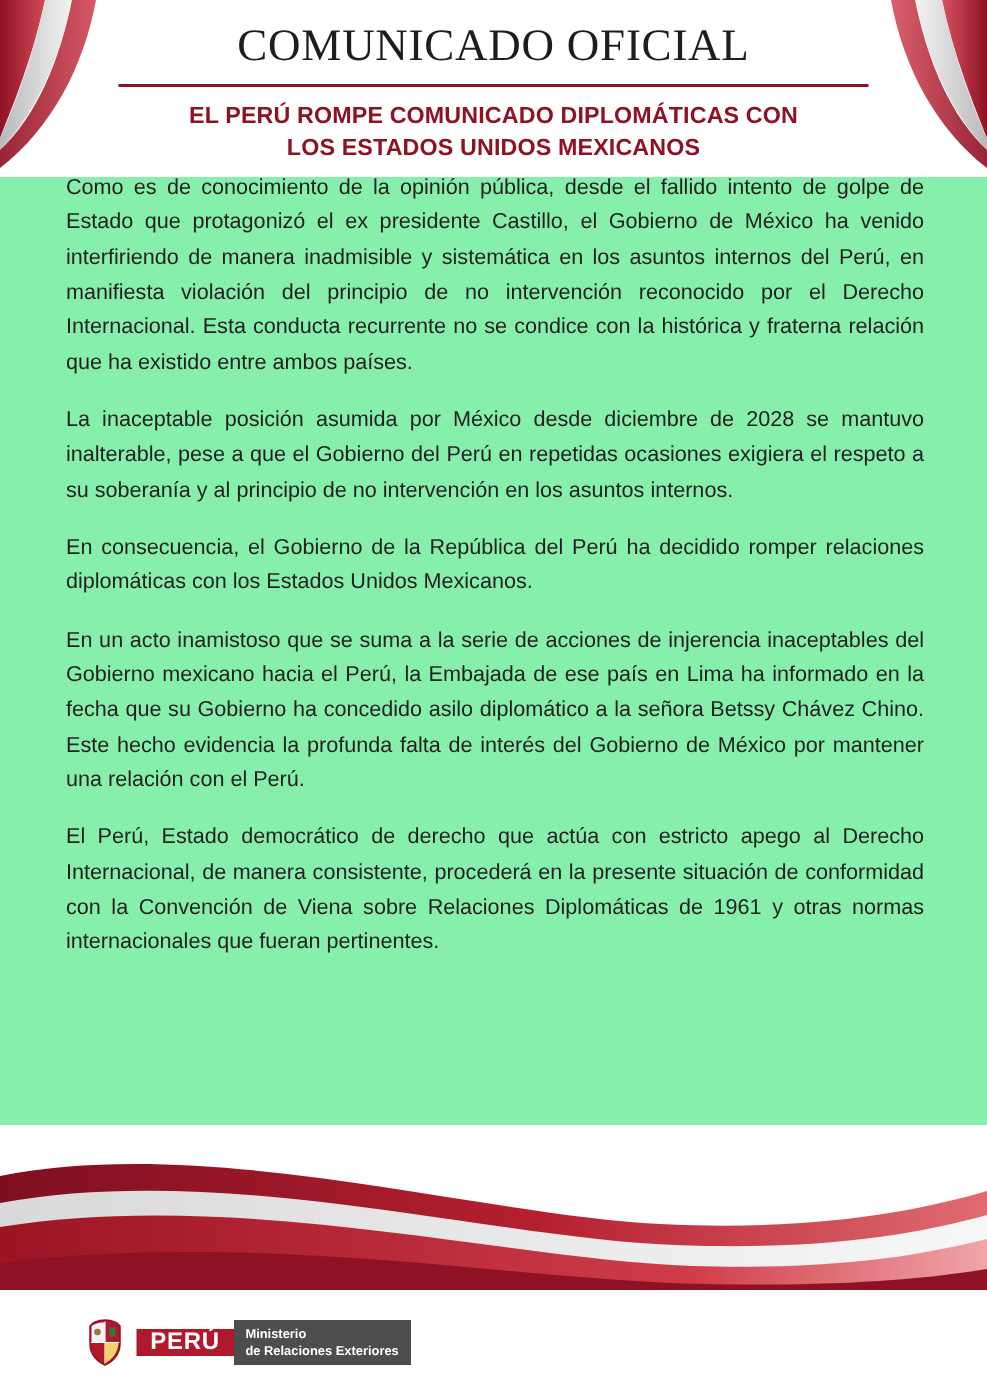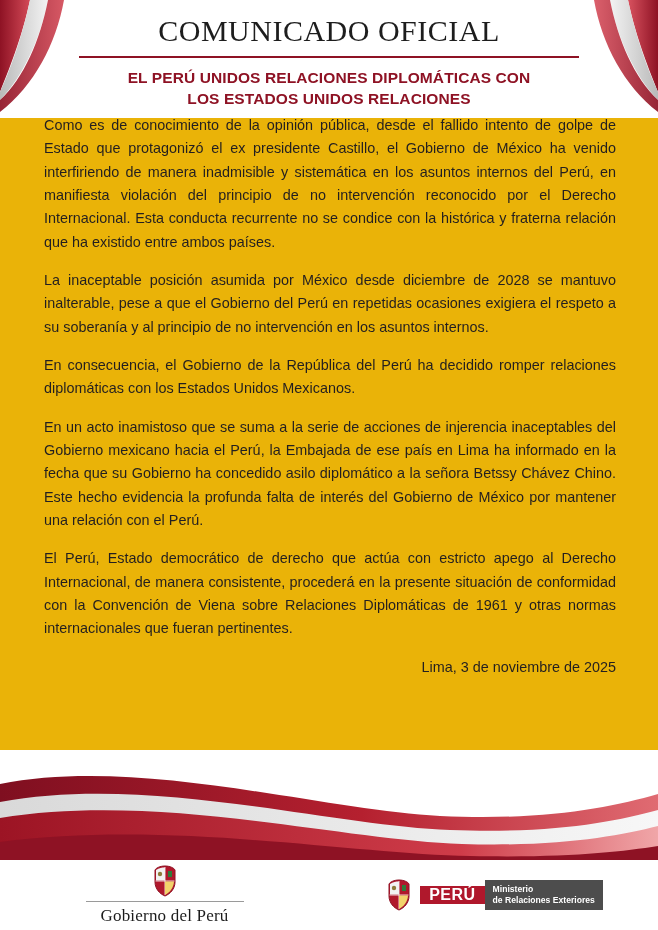--- a/index.html
+++ b/index.html
@@ -5,21 +5,21 @@
   * { box-sizing: border-box; margin: 0; padding: 0; }
   html, body {
     width: 658px; height: 930px;
     font-family: "Liberation Serif", serif;
     background: #ffffff;
     overflow: hidden;
   }
   .page {
     position: relative;
     width: 658px; height: 930px;
-    background: #eab308;
+    background: #86efac;
     overflow: hidden;
   }
 
   
   .top-deco {
     position: absolute; top: 0; left: 0; width: 658px; height: 118px;
     overflow: hidden;
   }
   .top-deco svg { display: block; }
 
@@ -172,32 +172,31 @@
       <path d="M658,0 L628,0 C636,38 650,72 658,92 Z" fill="url(#gRedTopR)"></path>
       <path d="M628,0 L610,0 C618,40 636,78 658,100 L658,92 C648,70 636,38 628,0 Z" fill="url(#gGreyTopR)"></path>
       <path d="M610,0 L594,0 C602,44 624,86 658,112 L658,100 C634,78 618,40 610,0 Z" fill="url(#gRedTopR)" opacity="0.92"></path>
     </svg>
   </div>
 
   <div class="header">
     <div class="doc-title">COMUNICADO OFICIAL</div>
     <div class="title-rule"></div>
     <div class="subtitle">
-      <div>EL PERÚ UNIDOS RELACIONES DIPLOMÁTICAS CON</div>
-      <div>LOS ESTADOS UNIDOS RELACIONES</div>
+      <div>EL PERÚ ROMPE COMUNICADO DIPLOMÁTICAS CON</div>
+      <div>LOS ESTADOS UNIDOS MEXICANOS</div>
     </div>
   </div>
 
   <div class="body-wrap">
     <p class="para">Como es de conocimiento de la opinión pública, desde el fallido intento de golpe de Estado que protagonizó el ex presidente Castillo, el Gobierno de México ha venido interfiriendo de manera inadmisible y sistemática en los asuntos internos del Perú, en manifiesta violación del principio de no intervención reconocido por el Derecho Internacional. Esta conducta recurrente no se condice con la histórica y fraterna relación que ha existido entre ambos países.</p>
     <p class="para">La inaceptable posición asumida por México desde diciembre de 2028 se mantuvo inalterable, pese a que el Gobierno del Perú en repetidas ocasiones exigiera el respeto a su soberanía y al principio de no intervención en los asuntos internos.</p>
     <p class="para">En consecuencia, el Gobierno de la República del Perú ha decidido romper relaciones diplomáticas con los Estados Unidos Mexicanos.</p>
     <p class="para">En un acto inamistoso que se suma a la serie de acciones de injerencia inaceptables del Gobierno mexicano hacia el Perú, la Embajada de ese país en Lima ha informado en la fecha que su Gobierno ha concedido asilo diplomático a la señora Betssy Chávez Chino. Este hecho evidencia la profunda falta de interés del Gobierno de México por mantener una relación con el Perú.</p>
     <p class="para">El Perú, Estado democrático de derecho que actúa con estricto apego al Derecho Internacional, de manera consistente, procederá en la presente situación de conformidad con la Convención de Viena sobre Relaciones Diplomáticas de 1961 y otras normas internacionales que fueran pertinentes.</p>
-    <div class="place-date">Lima, 3 de noviembre de 2025</div>
   </div>
 
   <div class="bottom-deco">
     <svg width="658" height="110" viewBox="0 0 658 110" xmlns="http://www.w3.org/2000/svg" aria-hidden="true">
       <defs>
         <linearGradient id="gRedWave1" x1="0" y1="0" x2="1" y2="0">
           <stop offset="0%" stop-color="#7f0f20"></stop>
           <stop offset="55%" stop-color="#b5202f"></stop>
           <stop offset="100%" stop-color="#e06b72"></stop>
         </linearGradient>
@@ -214,33 +213,20 @@
       <rect x="0" y="0" width="658" height="110" fill="#ffffff"></rect>
       <path d="M0,34 C140,6 320,60 440,66 C540,71 610,58 658,44 L658,110 L0,110 Z" fill="url(#gRedWave1)"></path>
       <path d="M0,52 C150,24 330,76 450,80 C552,84 614,72 658,60 L658,110 L0,110 Z" fill="url(#gGreyWave)"></path>
       <path d="M0,68 C160,42 340,90 462,94 C560,97 618,86 658,76 L658,110 L0,110 Z" fill="url(#gRedWave2)"></path>
       <path d="M0,92 C170,70 350,104 470,106 C566,108 620,102 658,96 L658,110 L0,110 Z" fill="#8e1224"></path>
     </svg>
   </div>
 
   <div class="footer">
 
-    <div class="footer-left">
-      <svg class="escudo" viewBox="0 0 30 34" xmlns="http://www.w3.org/2000/svg" aria-hidden="true">
-        <path d="M15 2 C10 2 6 4 5 6 L5 18 C5 25 10 30 15 32 C20 30 25 25 25 18 L25 6 C24 4 20 2 15 2 Z" fill="#b0182c" stroke="#8e1224" stroke-width="1"></path>
-        <path d="M15 3 L15 31" stroke="#ffffff" stroke-width="0.8"></path>
-        <path d="M5.5 17 L24.5 17" stroke="#ffffff" stroke-width="0.8"></path>
-        <path d="M6 6 C9 4 12 3.5 15 3.5 L15 16.6 L6 16.6 Z" fill="#f2f2f2"></path>
-        <path d="M15 17.4 L24 17.4 C23.6 24 19.6 28.6 15 30.8 Z" fill="#f2d36b"></path>
-        <circle cx="10" cy="10" r="2.2" fill="#8e7b3a"></circle>
-        <path d="M18 7 L22 7 L22 13 L18 13 Z" fill="#2f7a3a"></path>
-      </svg>
-      <div class="gob-rule"></div>
-      <div class="gob-text">Gobierno del Perú</div>
-    </div>
 
     <div class="footer-right">
       <div class="min-badge">
         <div class="shield-box">
           <svg width="30" height="34" viewBox="0 0 30 34" xmlns="http://www.w3.org/2000/svg" aria-hidden="true">
             <path d="M15 2 C10 2 6 4 5 6 L5 18 C5 25 10 30 15 32 C20 30 25 25 25 18 L25 6 C24 4 20 2 15 2 Z" fill="#b0182c" stroke="#8e1224" stroke-width="1"></path>
             <path d="M15 3 L15 31" stroke="#ffffff" stroke-width="0.8"></path>
             <path d="M5.5 17 L24.5 17" stroke="#ffffff" stroke-width="0.8"></path>
             <path d="M6 6 C9 4 12 3.5 15 3.5 L15 16.6 L6 16.6 Z" fill="#f2f2f2"></path>
             <path d="M15 17.4 L24 17.4 C23.6 24 19.6 28.6 15 30.8 Z" fill="#f2d36b"></path>

